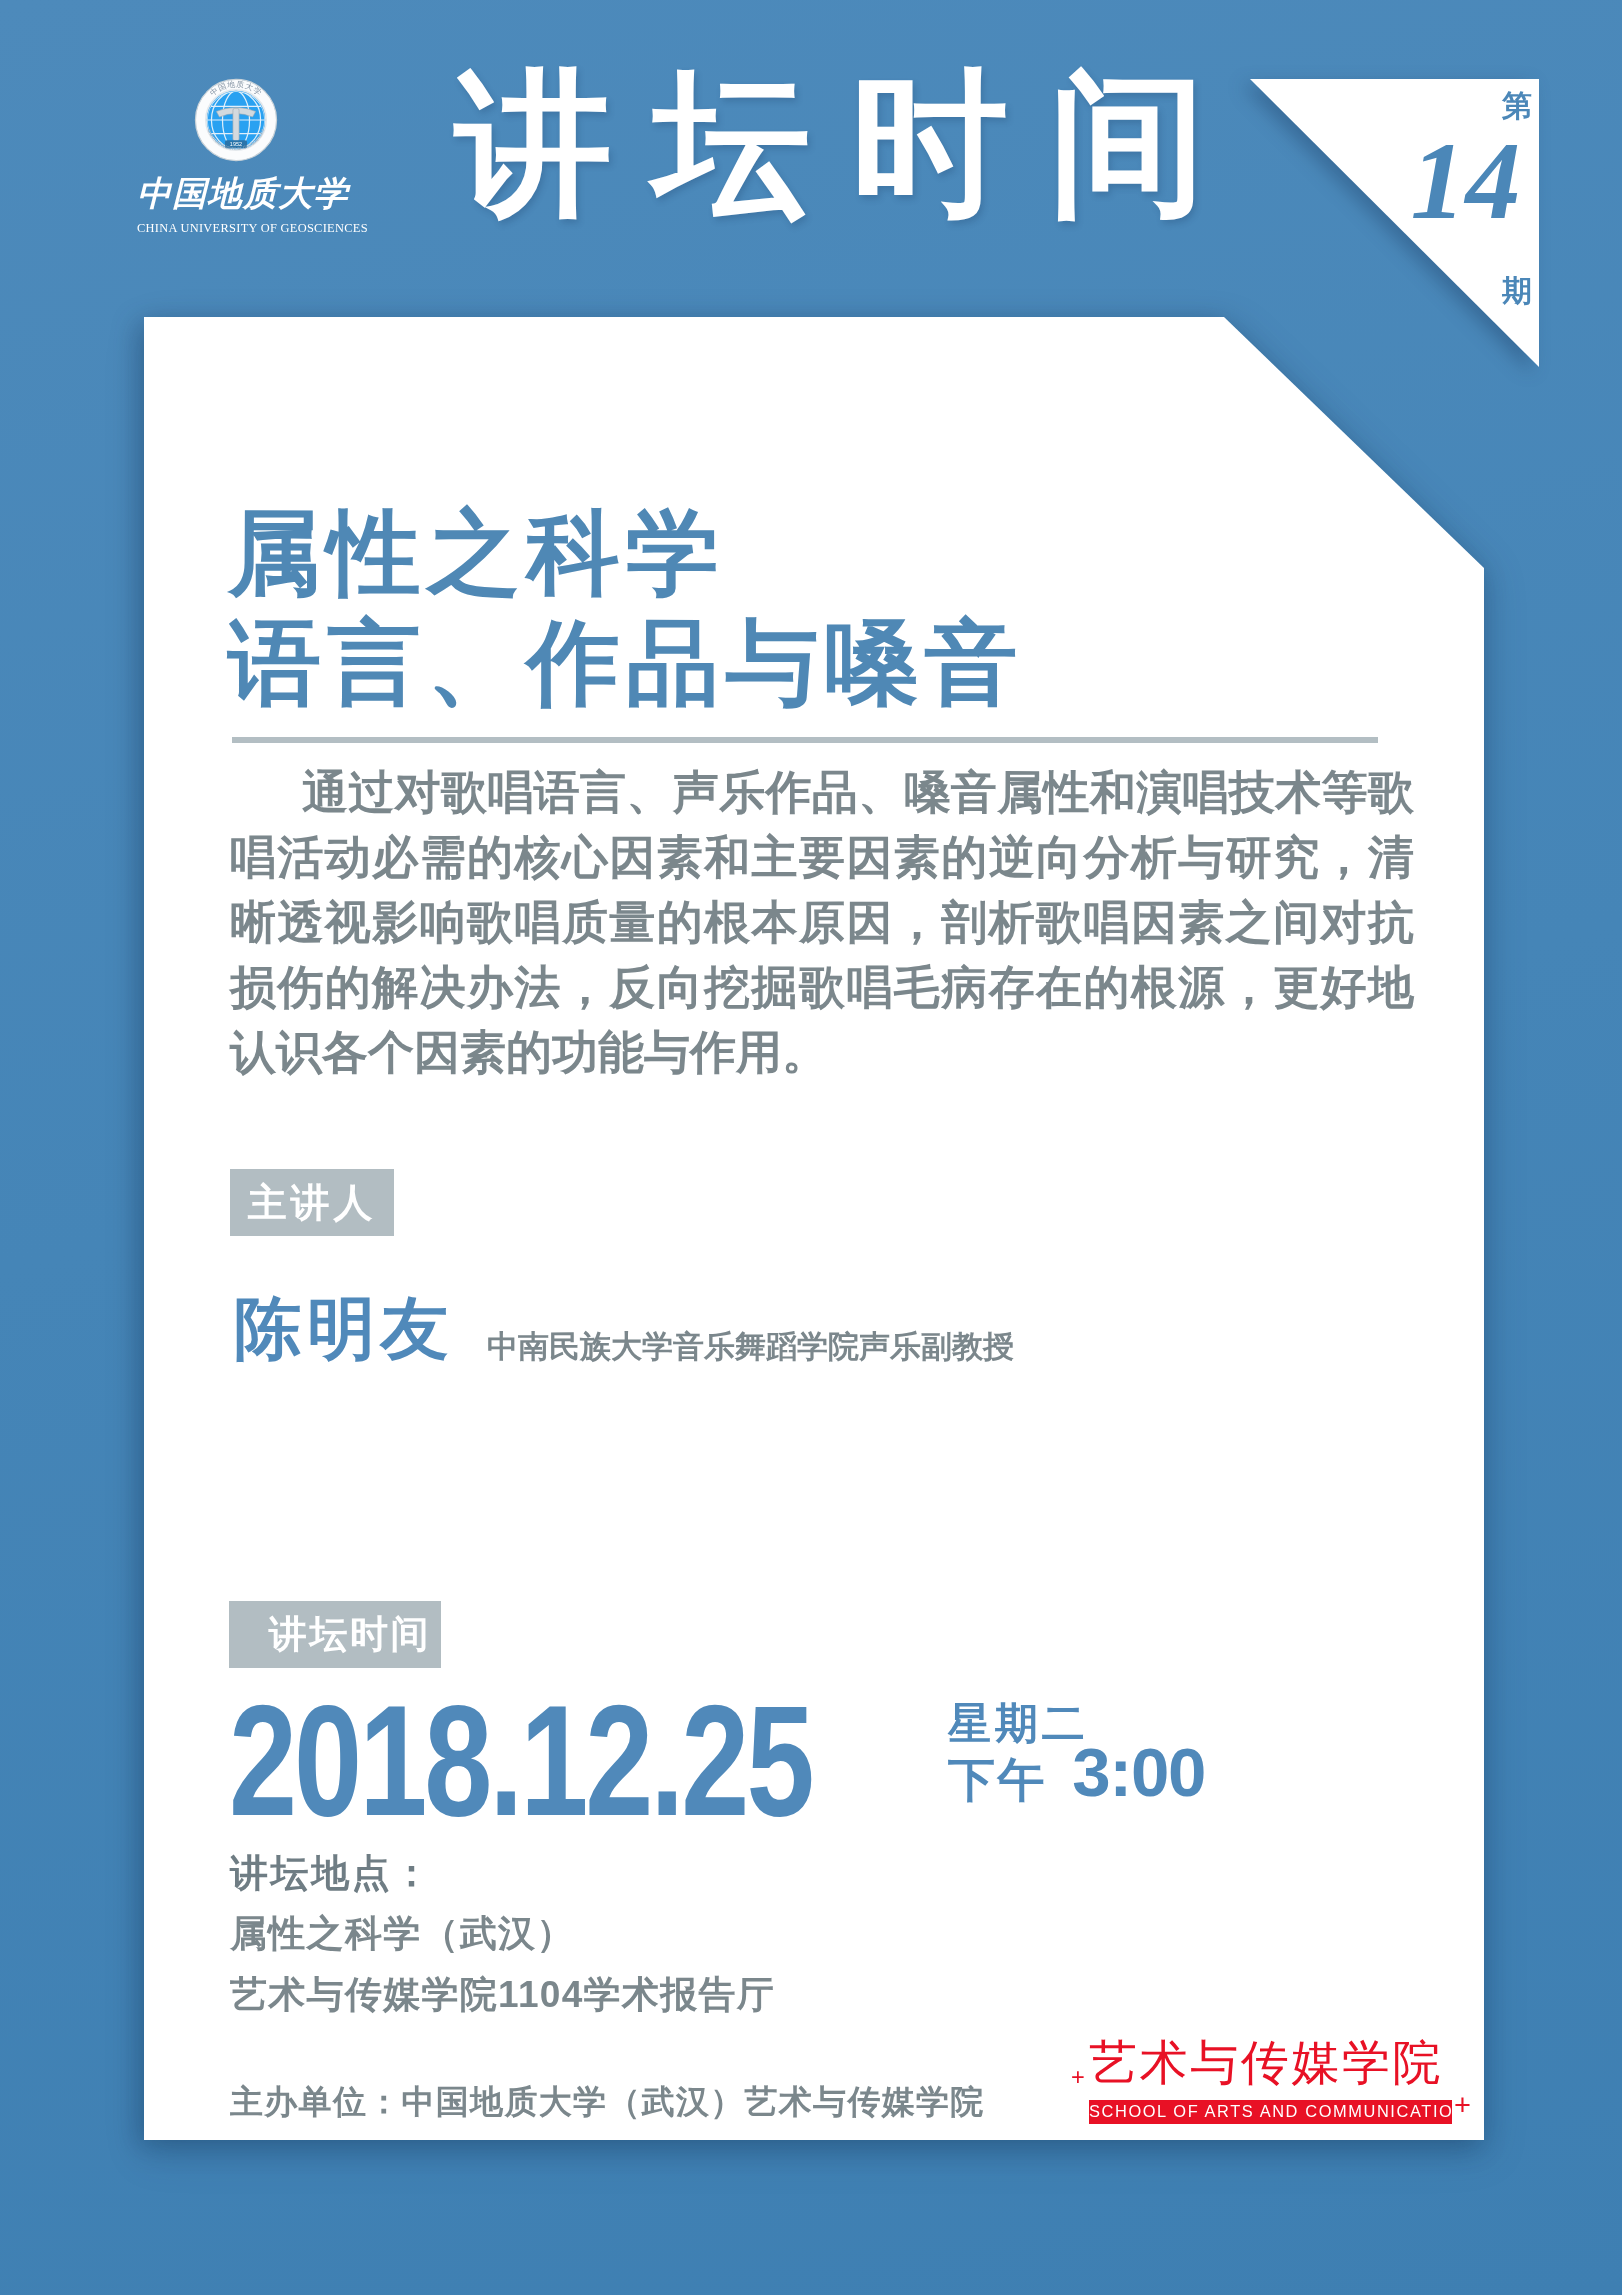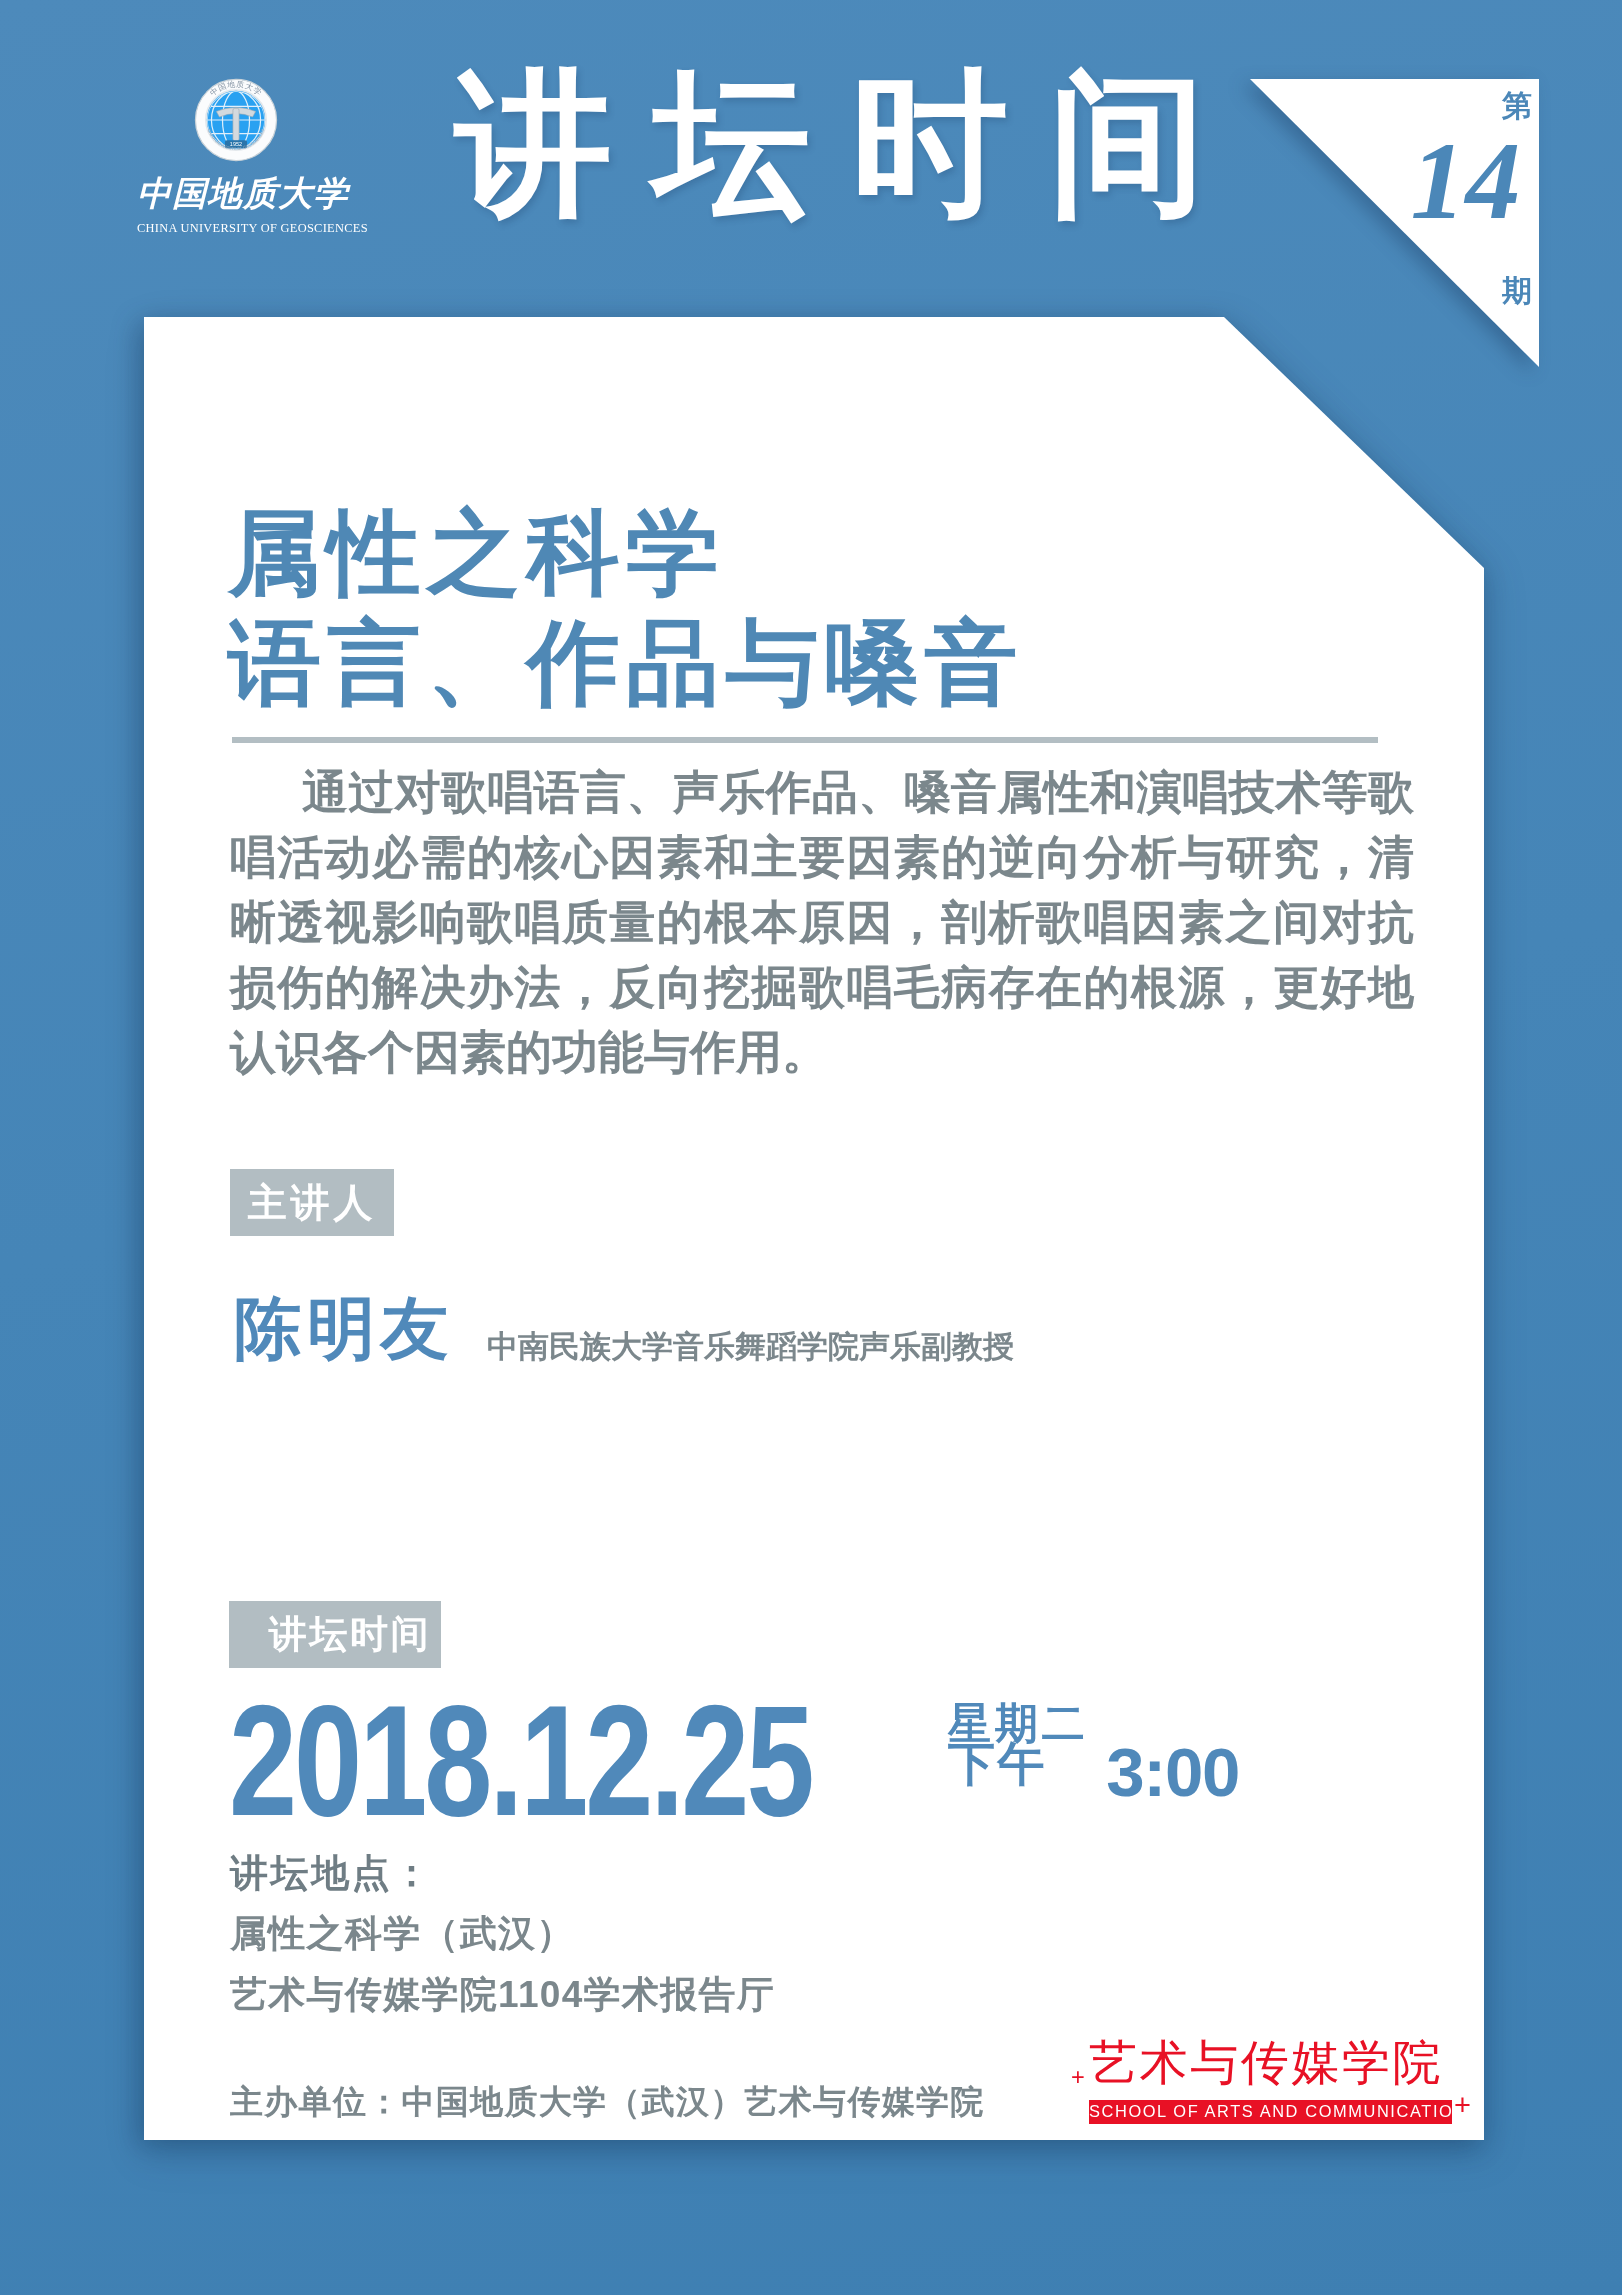--- a/index.html
+++ b/index.html
@@ -71,21 +71,21 @@
   .date-big{
     position:absolute;left:229px;top:1682px;
     font-size:157px;line-height:1;font-weight:700;color:#5089ba;
     letter-spacing:-3.9px;white-space:nowrap;
     transform:scaleX(0.78);transform-origin:left top;}
   .weekday{
     position:absolute;left:948px;top:1695px;
     font-size:43px;font-weight:700;color:#5089ba;letter-spacing:3.9px;}
   .time-line{
     position:absolute;left:948px;top:1733px;
-    display:flex;align-items:flex-start;color:#5089ba;font-weight:700;gap:34px;}
+    display:flex;align-items:flex-end;color:#5089ba;font-weight:700;}
   .time-prefix{font-size:47px;letter-spacing:2.6px;}
   .time-value{font-size:69px;margin-left:25px;letter-spacing:-1.3px;}
   .venue-label{
     position:absolute;left:230px;top:1848px;
     font-size:38px;font-weight:700;color:#6f7d84;letter-spacing:2.6px;}
   .venue-line1{position:absolute;left:230px;top:1909px;
     font-size:37px;font-weight:700;color:#7b878c;letter-spacing:1.3px;}
   .venue-line2{position:absolute;left:230px;top:1970px;
     font-size:37px;font-weight:700;color:#7b878c;letter-spacing:1.3px;}
   .organizer{position:absolute;left:230px;top:2080px;

